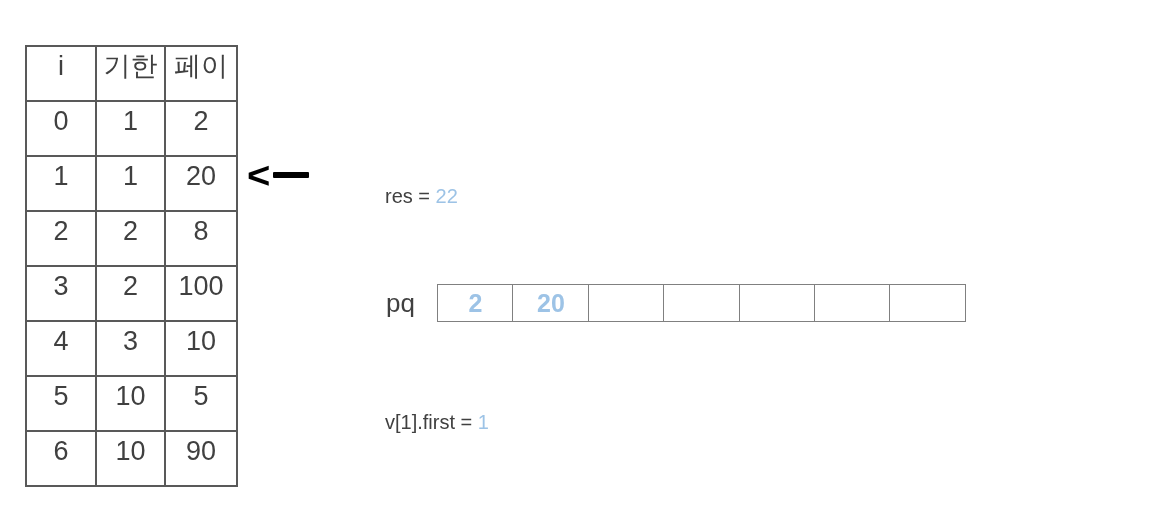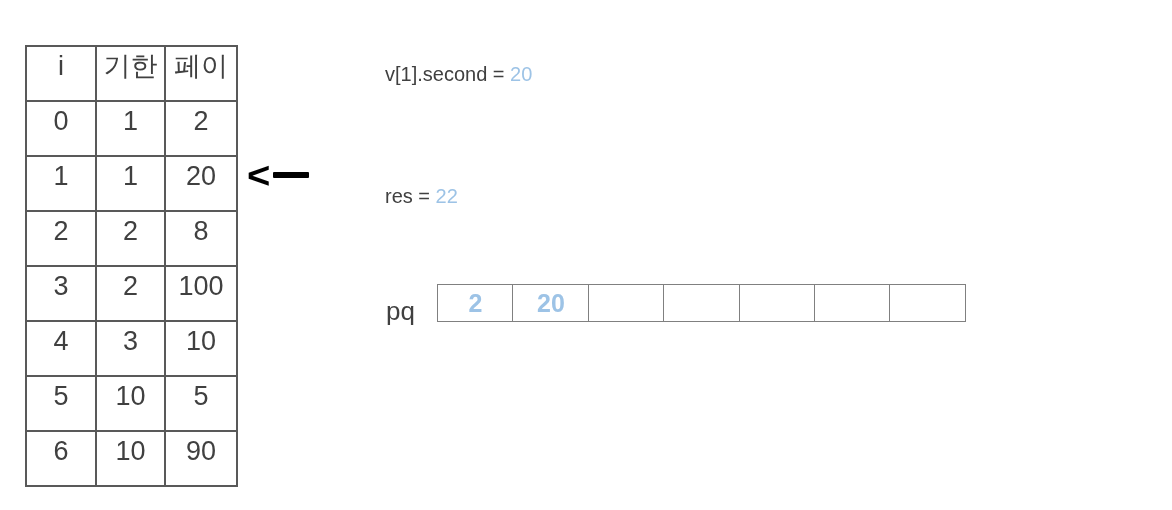--- a/index.html
+++ b/index.html
@@ -75,21 +75,20 @@
   .ann-first  { top: 408px; }
 
   
   .pq-label {
     position: absolute;
     left: 386px;
     top: 286px;
     font-size: 26px;
     line-height: 34px;
     color: #404040;
-    margin-top: 8px;
   }
   .pq-cells {
     position: absolute;
     left: 437px;
     top: 284px;
     display: flex;
   }
   .pq-cell {
     width: 75px;
     height: 36px;
@@ -160,24 +159,24 @@
         <td>90</td>
       </tr>
     </tbody>
   </table>
 
   <div class="pointer">
     <span class="head">&lt;</span>
     <span class="shaft"></span>
   </div>
 
-  <div class="ann ann-second"><span>v[1].second = </span><span class="val">20</span></div>
 
   <div class="ann ann-res"><span>res = </span><span class="val">22</span></div>
 
+  <div class="ann ann-first"><span>v[1].first = </span><span class="val">1</span></div>
 
   <div class="pq-label">pq</div>
   <div class="pq-cells">
     <div class="pq-cell">2</div>
     <div class="pq-cell">20</div>
     <div class="pq-cell"></div>
     <div class="pq-cell"></div>
     <div class="pq-cell"></div>
     <div class="pq-cell"></div>
     <div class="pq-cell"></div>

